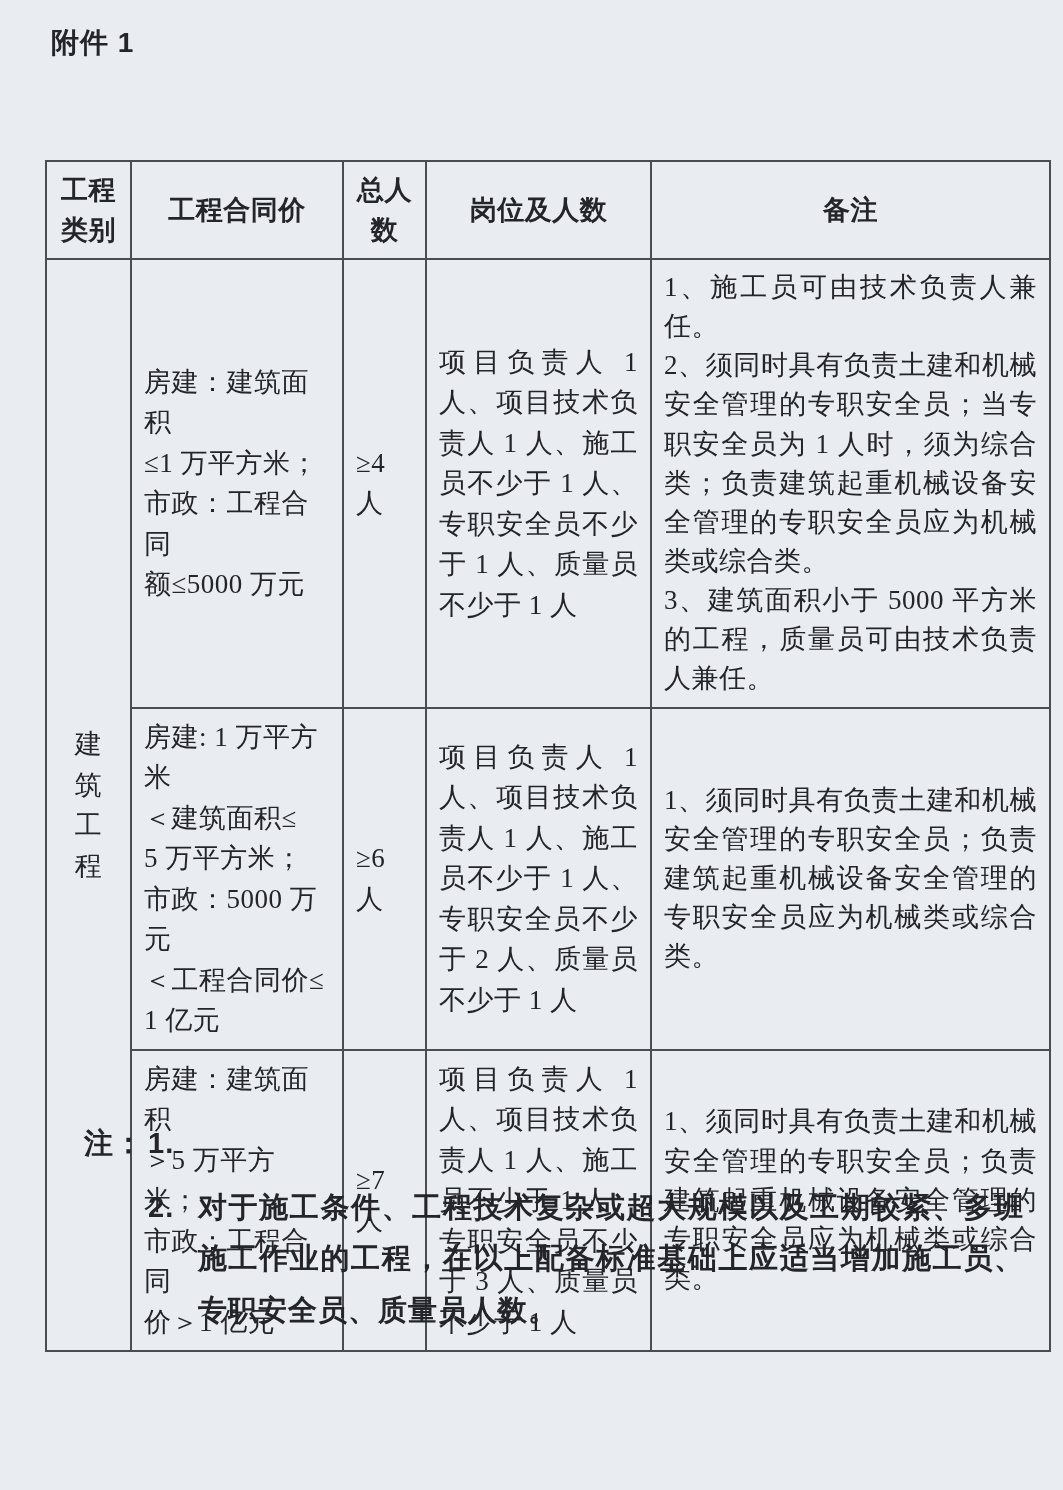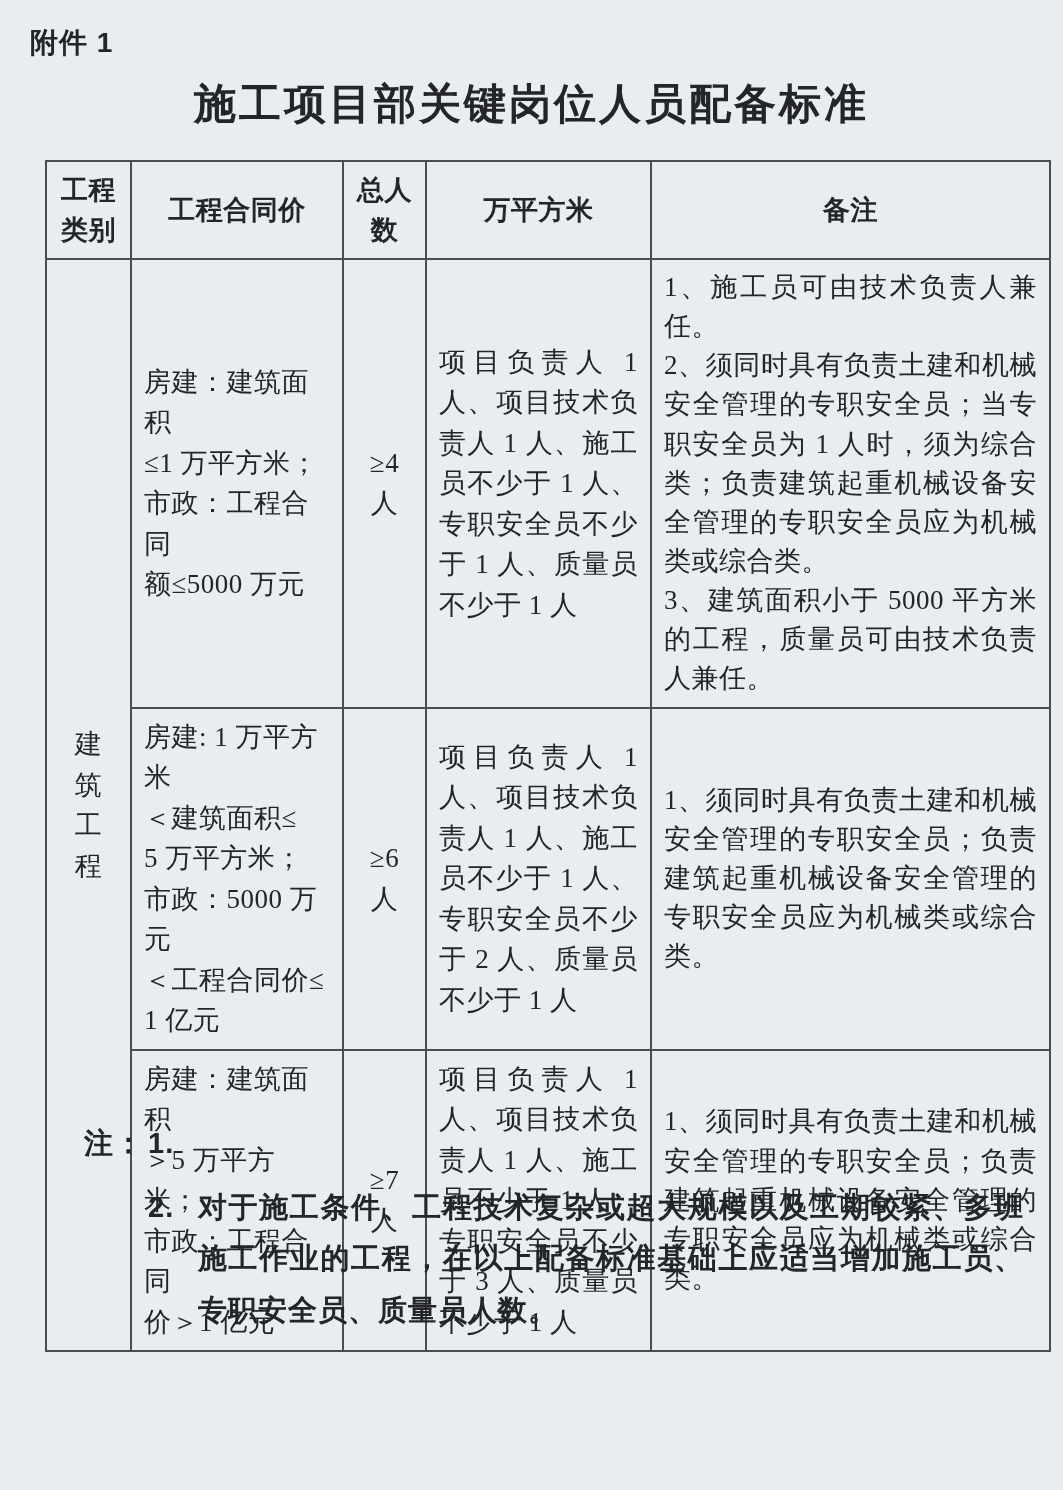--- a/index.html
+++ b/index.html
@@ -7,21 +7,21 @@
     width: 1063px; height: 1490px;
     background: #e9ecf1;
     font-family: "Liberation Serif", "DejaVu Serif", serif;
     color: #23252b;
     position: relative;
     overflow: hidden;
   }
   .page { position: absolute; inset: 0; }
 
   .attachment {
-    position: absolute; top: 24px; left: 30px;
+    position: absolute; top: 24px; left: 51px;
     font-family: "Liberation Sans", sans-serif;
     font-size: 28px; font-weight: 600; letter-spacing: 1px;
   }
 
   .doc-title {
     position: absolute; top: 76px; left: 0; width: 100%;
     text-align: center;
     font-family: "Liberation Sans", sans-serif;
     font-size: 42px; font-weight: 800; letter-spacing: 3px;
   }
@@ -57,21 +57,21 @@
     font-size: 28px;
     line-height: 1.55;
     letter-spacing: 0;
   }
   .scale-cell {
     white-space: pre-line;
     text-align: left;
     padding-left: 17px;
     padding-right: 6px;
   }
-  .total-cell { text-align: center; font-size: 28px; padding: 4px 2px; margin-left: 24px; }
+  .total-cell { font-size: 28px; padding: 4px 2px; margin-left: 24px; }
   .positions-cell {
     text-align: justify;
     padding: 10px 15px;
   }
   .remarks-cell { padding: 10px 13px; margin-left: 48px; }
   .remark-item { text-align: justify; line-height: 1.45; }
 
   .notes {
     position: absolute; left: 84px; top: 1118px; width: 958px;
     font-family: "Liberation Sans", sans-serif;
@@ -88,38 +88,37 @@
     font-size: 27px; letter-spacing: 4px;
   }
 </style>
 </head>
 <body>
 
 <div class="page">
 
   <div class="attachment">附件 1</div>
 
-  <div class="doc-title">施工项目部关键岗位人员配备标准</div>
 
   <table class="staffing">
     <colgroup>
       <col style="width:85px">
       <col style="width:212px">
       <col style="width:83px">
       <col style="width:225px">
       <col style="width:399px">
     </colgroup>
     <tbody>
       <tr>
         <th>工程
 类别</th>
         <th>工程合同价</th>
         <th>总人
 数</th>
-        <th>万平方米</th>
+        <th>岗位及人数</th>
         <th>备注</th>
       </tr>
 
       <tr class="row-1">
         <td class="category-cell" rowspan="3">建
 筑
 工
 程</td>
         <td class="scale-cell">房建：建筑面积
 ≤1 万平方米；

